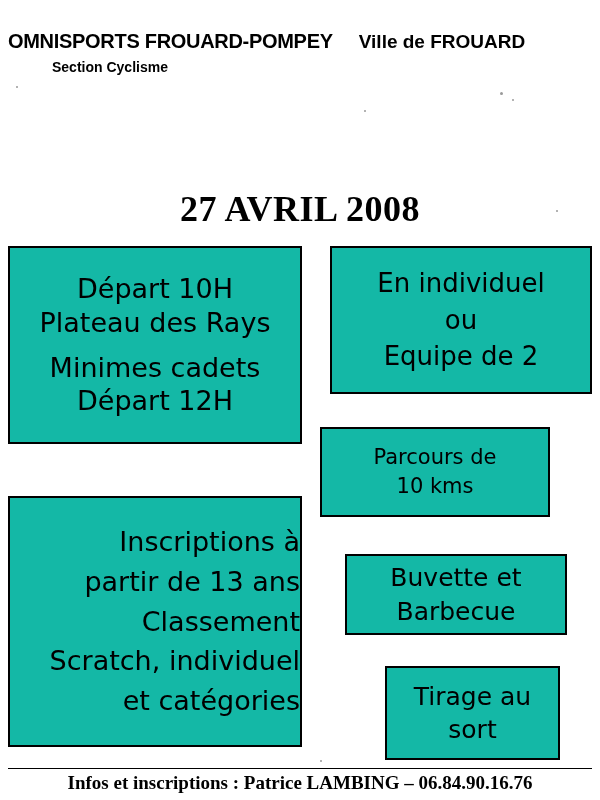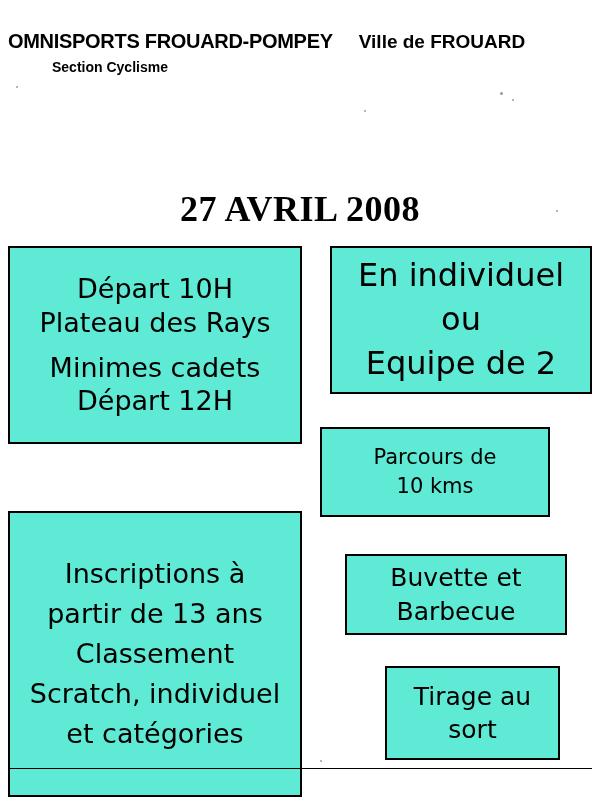--- a/index.html
+++ b/index.html
@@ -79,21 +79,21 @@
     font-weight: bold;
     font-size: 36px;
     letter-spacing: 0.5px;
   }
 
   
   .box {
     position: absolute;
     border: 2px solid #000;
     box-sizing: border-box;
-    background: #5eead4;
+    background: #14b8a6;
     display: flex;
     flex-direction: column;
     align-items: center;
     justify-content: center;
     font-family: "DejaVu Sans", sans-serif;
     line-height: 1.18;
   }
   .box .ln {
     display: block;
     white-space: nowrap;
@@ -108,39 +108,40 @@
     font-size: 27px;
   }
   .box-depart .ln { margin: 1px 0; }
   .box-depart .gap { margin-top: 12px; }
 
   .box-individuel {
     left: 330px;
     top: 246px;
     width: 262px;
     height: 148px;
-    font-size: 32px;
+    font-size: 26px;
   }
   .box-individuel .ln { margin: 3px 0; }
 
   .box-parcours {
     left: 320px;
     top: 427px;
     width: 230px;
     height: 90px;
     font-size: 21px;
   }
   .box-parcours .ln { margin: 2px 0; }
 
   .box-inscriptions {
     left: 8px;
-    top: 511px;
+    top: 496px;
     width: 294px;
-    height: 286px;
+    height: 251px;
     font-size: 27px;
+    align-items: flex-end;
   }
   .box-inscriptions .ln { margin: 4px 0; }
 
   .box-buvette {
     left: 345px;
     top: 554px;
     width: 222px;
     height: 81px;
     font-size: 25px;
   }
@@ -236,14 +237,15 @@
     <span class="ln">Buvette et</span>
     <span class="ln">Barbecue</span>
   </div>
 
   <div class="box box-tirage">
     <span class="ln">Tirage au</span>
     <span class="ln">sort</span>
   </div>
 
   <div class="footer-rule"></div>
+  <div class="footer">Infos et inscriptions : Patrice LAMBING – 06.84.90.16.76</div>
 
 </div>
 
 </body></html>

